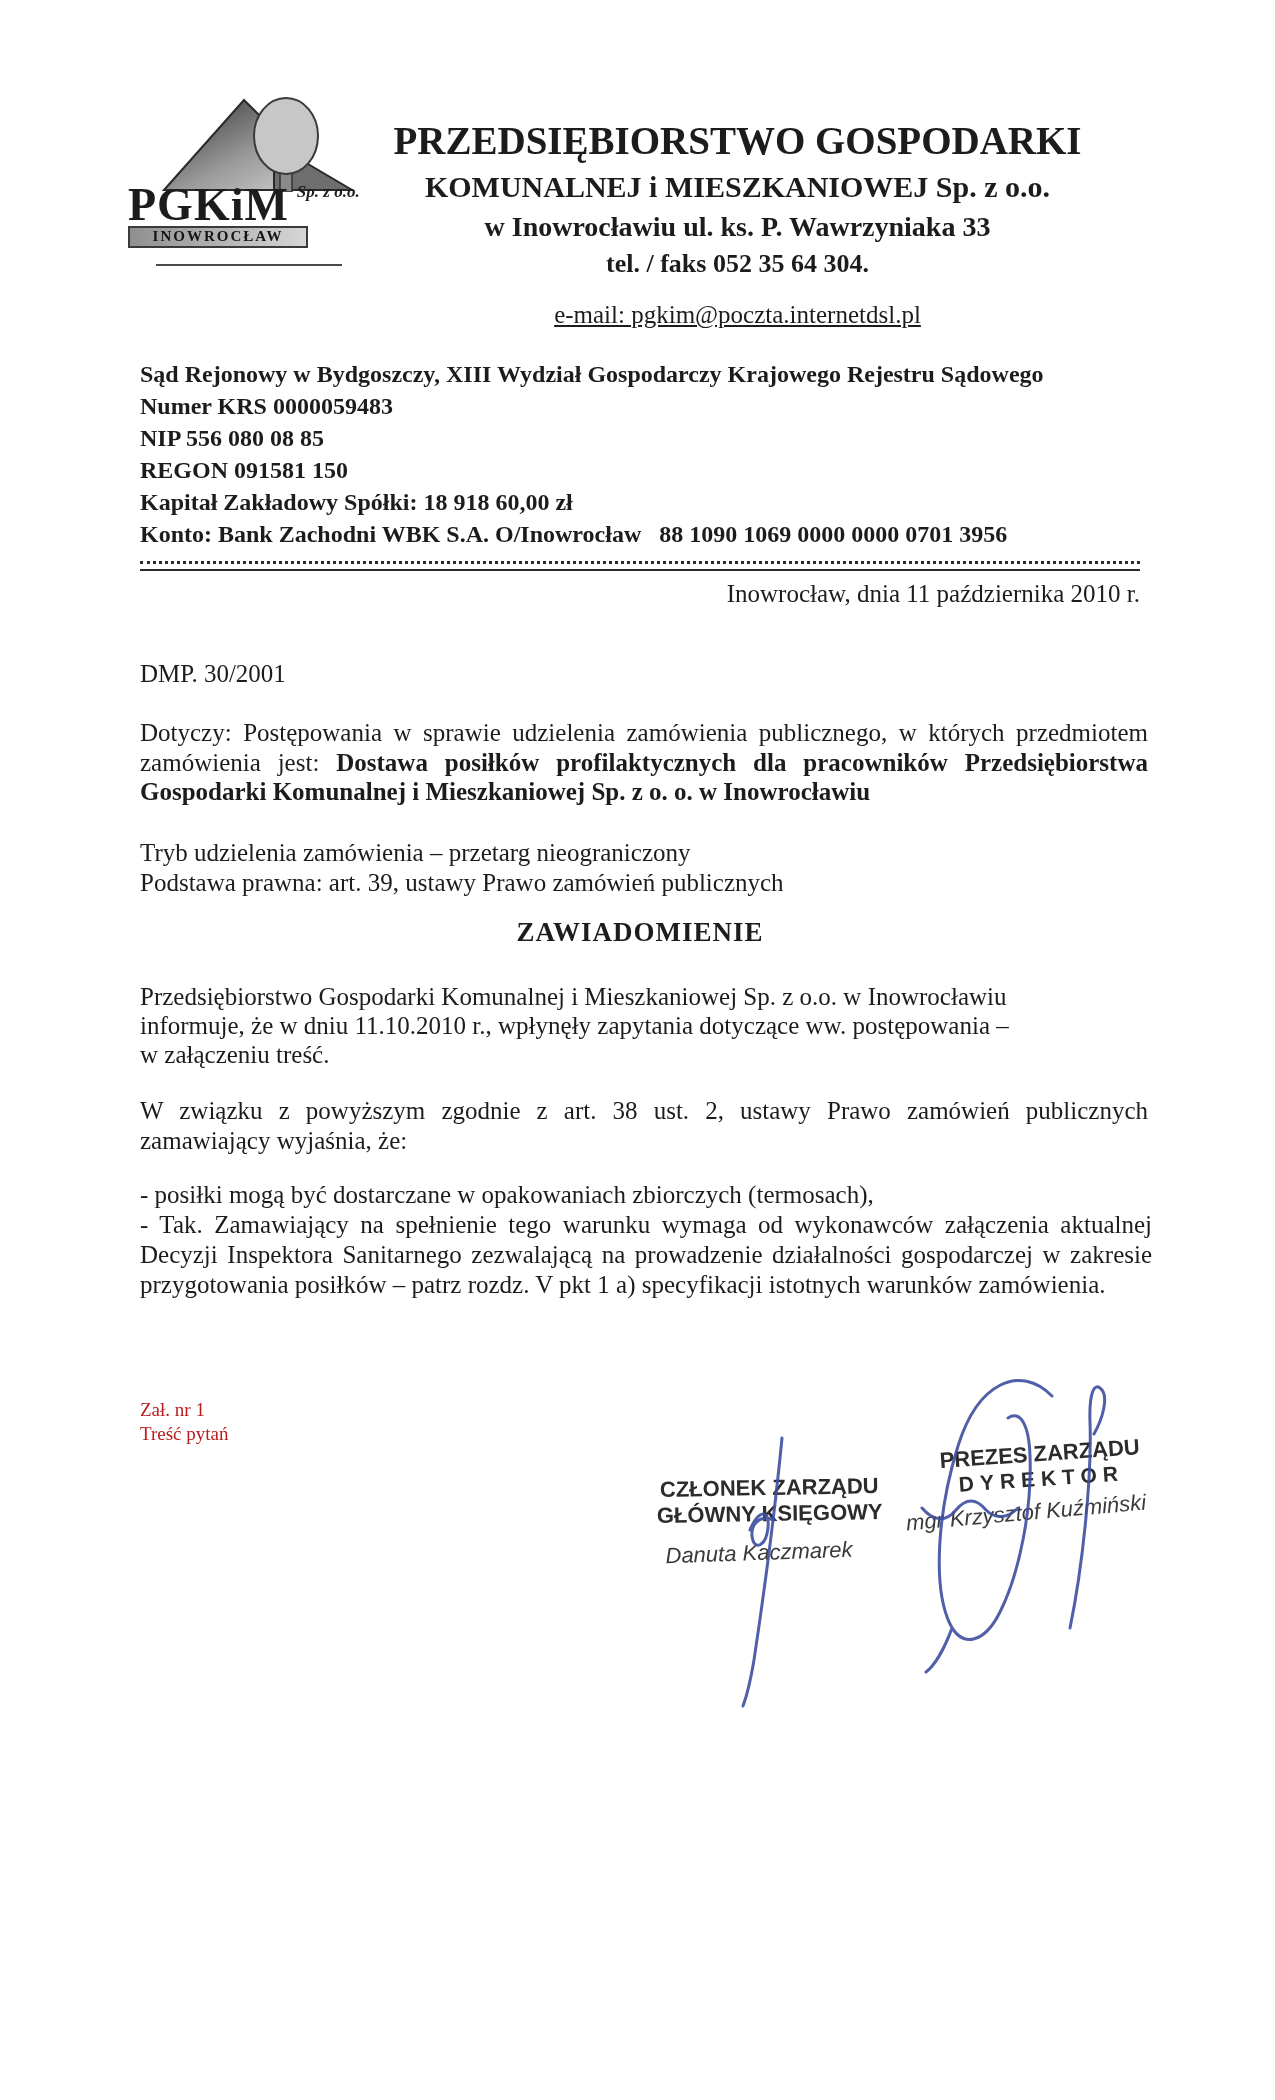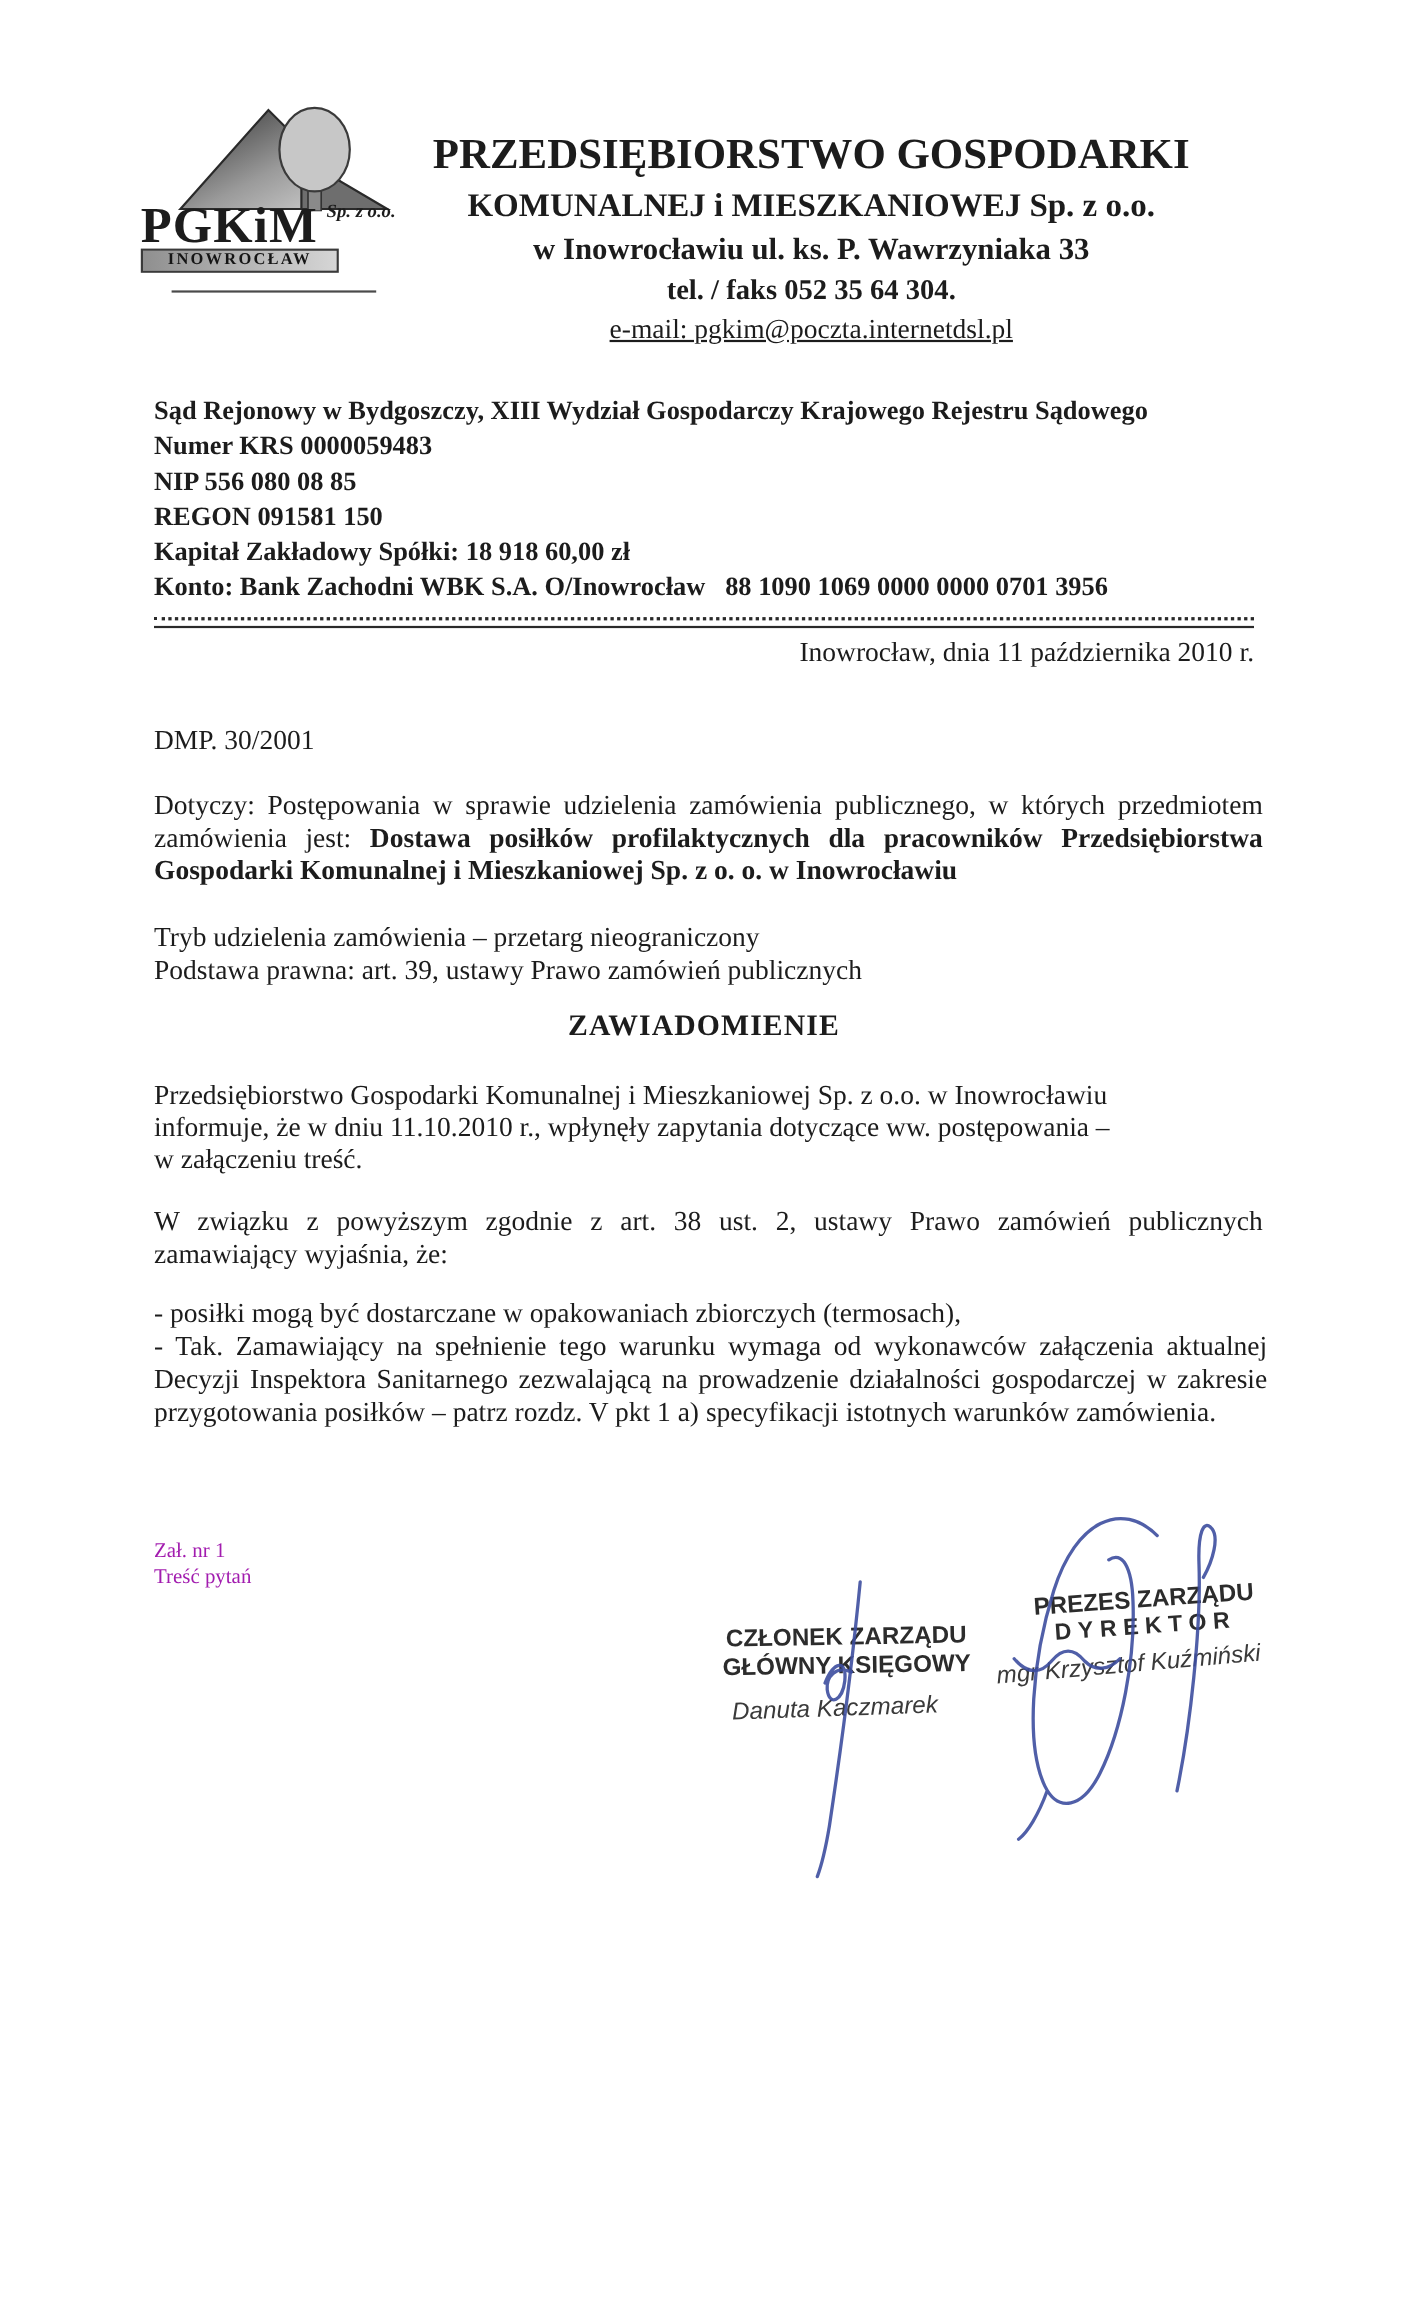--- a/index.html
+++ b/index.html
@@ -22,21 +22,21 @@
     padding:0 4px 1px 4px; color:#151515;
   }
   .logo-rule { margin-top:16px; margin-left:28px; width:186px; height:2px; background:#4a4a4a; }
 
   
   .letterhead { position:absolute; left:365px; top:118px; width:745px; text-align:center; }
   .lh1 { font-size:39px; font-weight:bold; }
   .lh2 { font-size:30px; font-weight:bold; margin-top:7px; }
   .lh3 { font-size:28px; font-weight:bold; margin-top:7px; }
   .lh4 { font-size:26px; font-weight:bold; margin-top:6px; }
-  .lh-email { font-size:25px; margin-top:7px; text-decoration:underline; }
+  .lh-email { font-size:25px; margin-top:22px; text-decoration:underline; }
 
   
   .company-info {
     position:absolute; left:140px; top:358px; width:1010px;
     font-size:24px; font-weight:bold; line-height:32px;
   }
 
   .separator {
     position:absolute; left:140px; top:561px; width:1000px; height:5px;
     border-top:3px dotted #2a2a2a; border-bottom:2px solid #2a2a2a;
@@ -58,21 +58,21 @@
     position:absolute; left:140px; top:917px; width:1000px; text-align:center;
     font-size:27px; font-weight:bold; letter-spacing:1px;
   }
 
   .para1 { position:absolute; left:140px; top:982px; width:1015px; font-size:25px; line-height:29px; white-space:pre-line; }
   .para2 { position:absolute; left:140px; top:1096px; width:1008px; font-size:25px; line-height:30px; text-align:justify; }
 
   .answers { position:absolute; left:140px; top:1180px; width:1012px; font-size:25px; line-height:30px; }
   .answer-justify { text-align:justify; }
 
-  .attachment { position:absolute; left:140px; top:1398px; font-size:19px; line-height:24px; color:#a21caf; }
+  .attachment { position:absolute; left:140px; top:1398px; font-size:19px; line-height:24px; color:#b91c1c; }
 
   
   .stamp { font-family:"Liberation Sans", sans-serif; font-weight:bold; color:#2c2c2c; text-align:center; }
   .stamp-left  { position:absolute; left:642px; top:1475px; width:255px; font-size:22px; line-height:26px; transform:rotate(-1deg); }
   .stamp-right { position:absolute; left:918px; top:1441px; width:245px; font-size:22px; line-height:25px; transform:rotate(-4deg); }
   .stamp-right .spaced { letter-spacing:6px; font-size:21px; }
   .sig-name { font-family:"Liberation Sans", sans-serif; font-style:italic; color:#3a3a3a; text-align:center; }
   .name-left  { position:absolute; left:628px; top:1540px; width:262px; font-size:22px; transform:rotate(-2deg); }
   .name-right { position:absolute; left:892px; top:1500px; width:268px; font-size:22px; transform:rotate(-5deg); }
 

